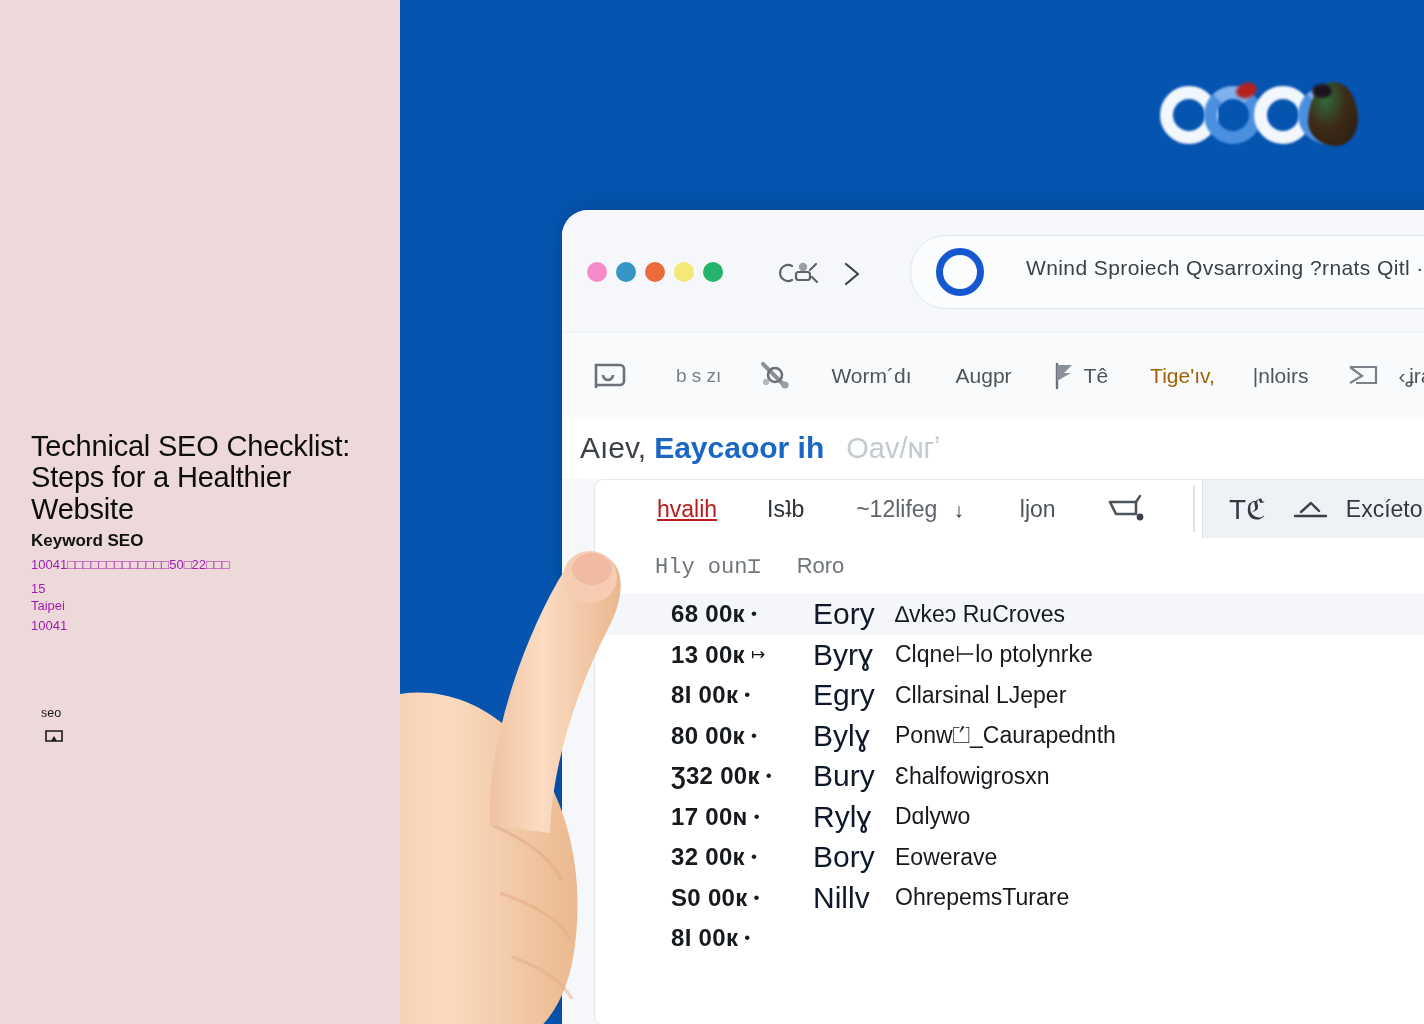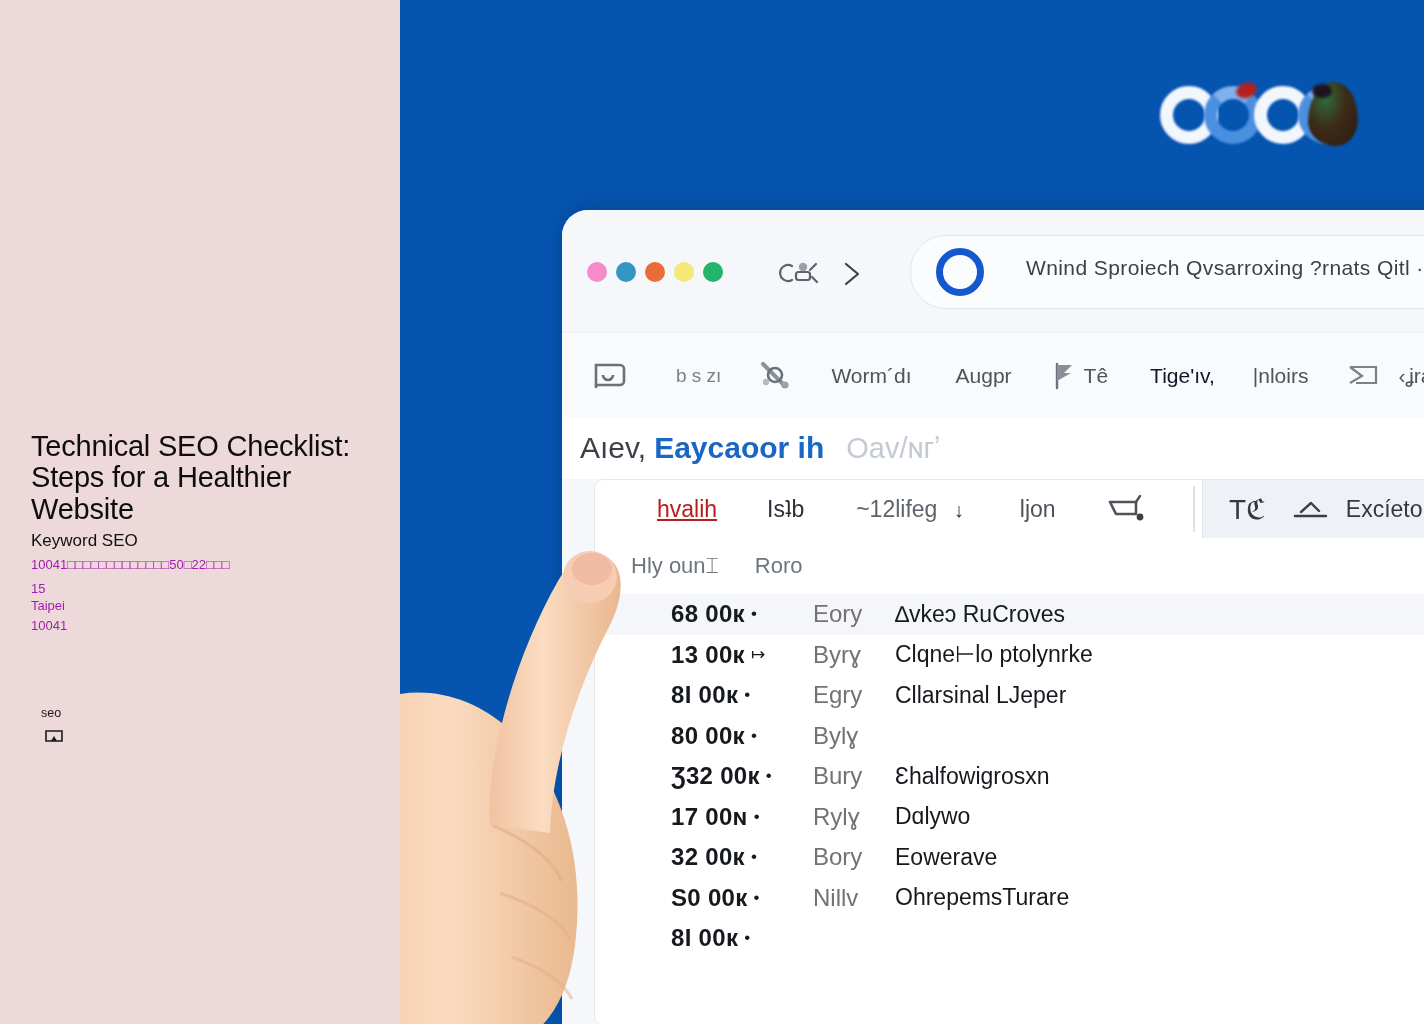--- a/index.html
+++ b/index.html
@@ -15,21 +15,21 @@
     position:absolute;left:0;top:0;width:400px;height:1024px;
     background:#edd9d9;overflow:hidden;
   }
   #article-title{
     position:absolute;left:31px;top:431px;width:330px;
     font-size:29px;line-height:1.08;color:#0d0d0d;font-weight:400;
     letter-spacing:-0.2px;
   }
   #article-subtitle{
     position:absolute;left:31px;top:531px;
-    font-size:17px;color:#111;font-weight:400;
+    font-size:17px;color:#111;font-weight:700;
   }
   .meta-line{
     position:absolute;left:31px;font-size:13px;color:#a21caf;
     white-space:nowrap;
   }
   #meta-address{top:557px;}
   #meta-num{top:581px;}
   #meta-city{top:598px;}
   #meta-zip{top:618px;}
   #meta-url{
@@ -129,21 +129,21 @@
     font-size:21px;color:#5a6068;white-space:nowrap;filter:blur(.2px);
     display:flex;align-items:center;
   }
   #tb-icon1{margin-left:28px;width:44px;height:34px;}
   #tb-lbl1 {margin-left:42px;font-size:19px;color:#7b8088;}
   #tb-icon2{margin-left:38px;width:36px;height:32px;}
   #tb-lbl2 {margin-left:36px;color:#4e545c;}
   #tb-lbl3 {margin-left:44px;color:#4e545c;}
   #tb-icon3{margin-left:40px;width:26px;height:30px;}
   #tb-lbl4 {margin-left:6px;color:#4e545c;}
-  #tb-lbl5 {margin-left:42px;color:#0f172a;}
+  #tb-lbl5 {margin-left:42px;color:#a16207;}
   #tb-lbl6 {margin-left:38px;color:#4e545c;}
   #tb-icon4{margin-left:38px;width:44px;height:26px;}
   #tb-lbl7 {margin-left:8px;color:#4e545c;}
 
   
   #page-heading{
     position:absolute;left:0;top:207px;width:100%;height:62px;
     display:flex;align-items:center;background:#fff;
   }
   #heading-pre {margin-left:18px;font-size:30px;color:#3b4049;filter:blur(.25px);}
@@ -179,36 +179,36 @@
   #hr-lbl1{margin-left:26px;font-size:28px;color:#343940;filter:blur(.2px);}
   #hr-icon{margin-left:26px;width:40px;height:22px;}
   #hr-lbl2{margin-left:14px;font-size:23px;color:#343940;filter:blur(.2px);}
 
   #table-subheader{
     position:absolute;left:0;top:58px;width:100%;height:56px;
     display:flex;align-items:center;background:#fff;
     border-bottom:1px solid #eef1f4;
   }
   .sh{font-size:22px;color:#6e757d;white-space:nowrap;filter:blur(.25px);}
-  #sh-1{margin-left:36px;}
+  #sh-1{margin-left:60px;font-family:Liberation Mono, monospace;}
   #sh-2{margin-left:36px;}
   #sh-3{margin-left:44px;}
 
   #rows{position:absolute;left:0;top:114px;width:100%;}
   .row{
     height:40.5px;display:flex;align-items:center;background:#fff;
   }
   .row.alt{background:#f4f6f9;}
   .cell{white-space:nowrap;filter:blur(.2px);}
   .c-vol{
     margin-left:76px;width:142px;font-size:24px;color:#16191d;font-weight:700;
     letter-spacing:.3px;display:flex;align-items:center;
   }
   .c-vol .arrow{margin-left:6px;font-size:17px;font-weight:400;}
-  .c-kd{width:82px;font-size:24px;color:#737373;}
+  .c-kd{width:82px;font-size:30px;color:#0f172a;}
   .c-term{font-size:23px;color:#16191d;}
 
   
   #pointing-hand{
     position:absolute;left:0px;top:525px;width:260px;height:520px;
     pointer-events:none;
   }
 </style>
 </head>
 <body>
@@ -376,20 +376,21 @@
             </div>
             <div class="cell c-kd">Egry</div>
             <div class="cell c-term">Cllarsinal LJeper</div>
           </div>
           <div class="row">
             <div class="cell c-vol">
               <span>80 00к</span>
               <span class="arrow">•</span>
             </div>
             <div class="cell c-kd">Bylɣ</div>
+            <div class="cell c-term">Ponw⏍_Caurapednth</div>
           </div>
           <div class="row">
             <div class="cell c-vol">
               <span>Ʒ32 00к</span>
               <span class="arrow">•</span>
             </div>
             <div class="cell c-kd">Bury</div>
             <div class="cell c-term">Ɛhalfowigrosxn</div>
           </div>
           <div class="row">

